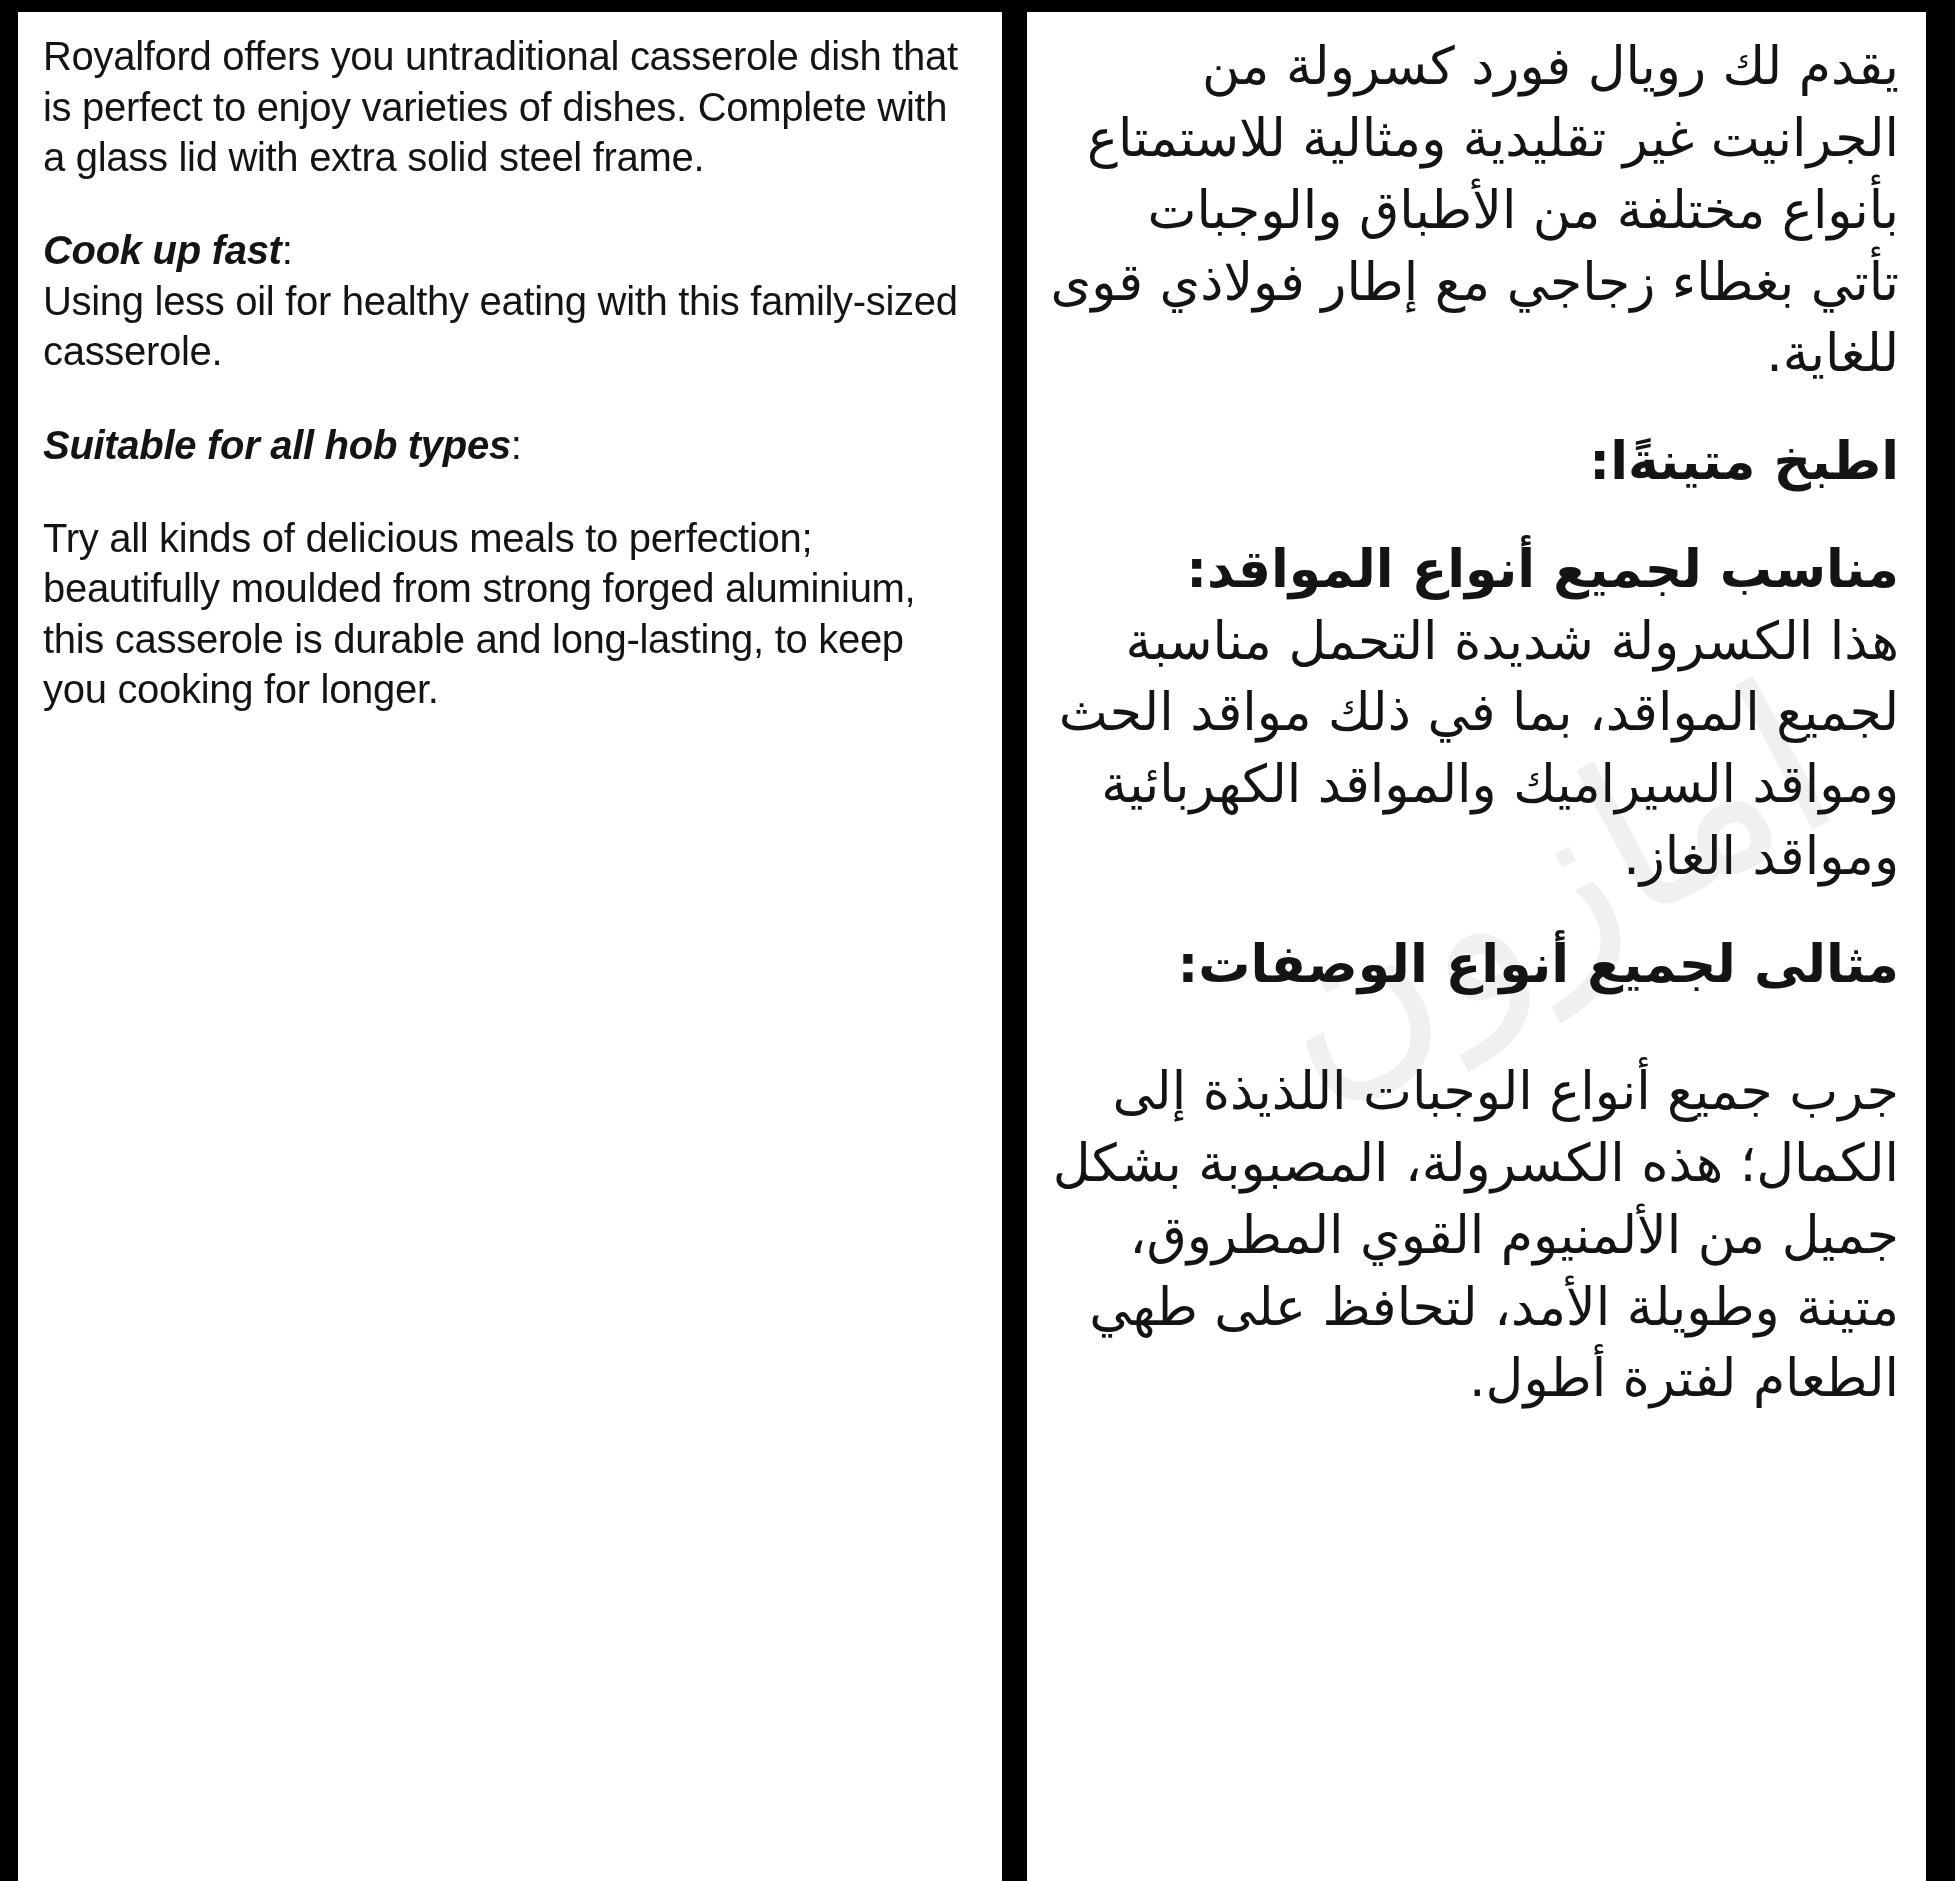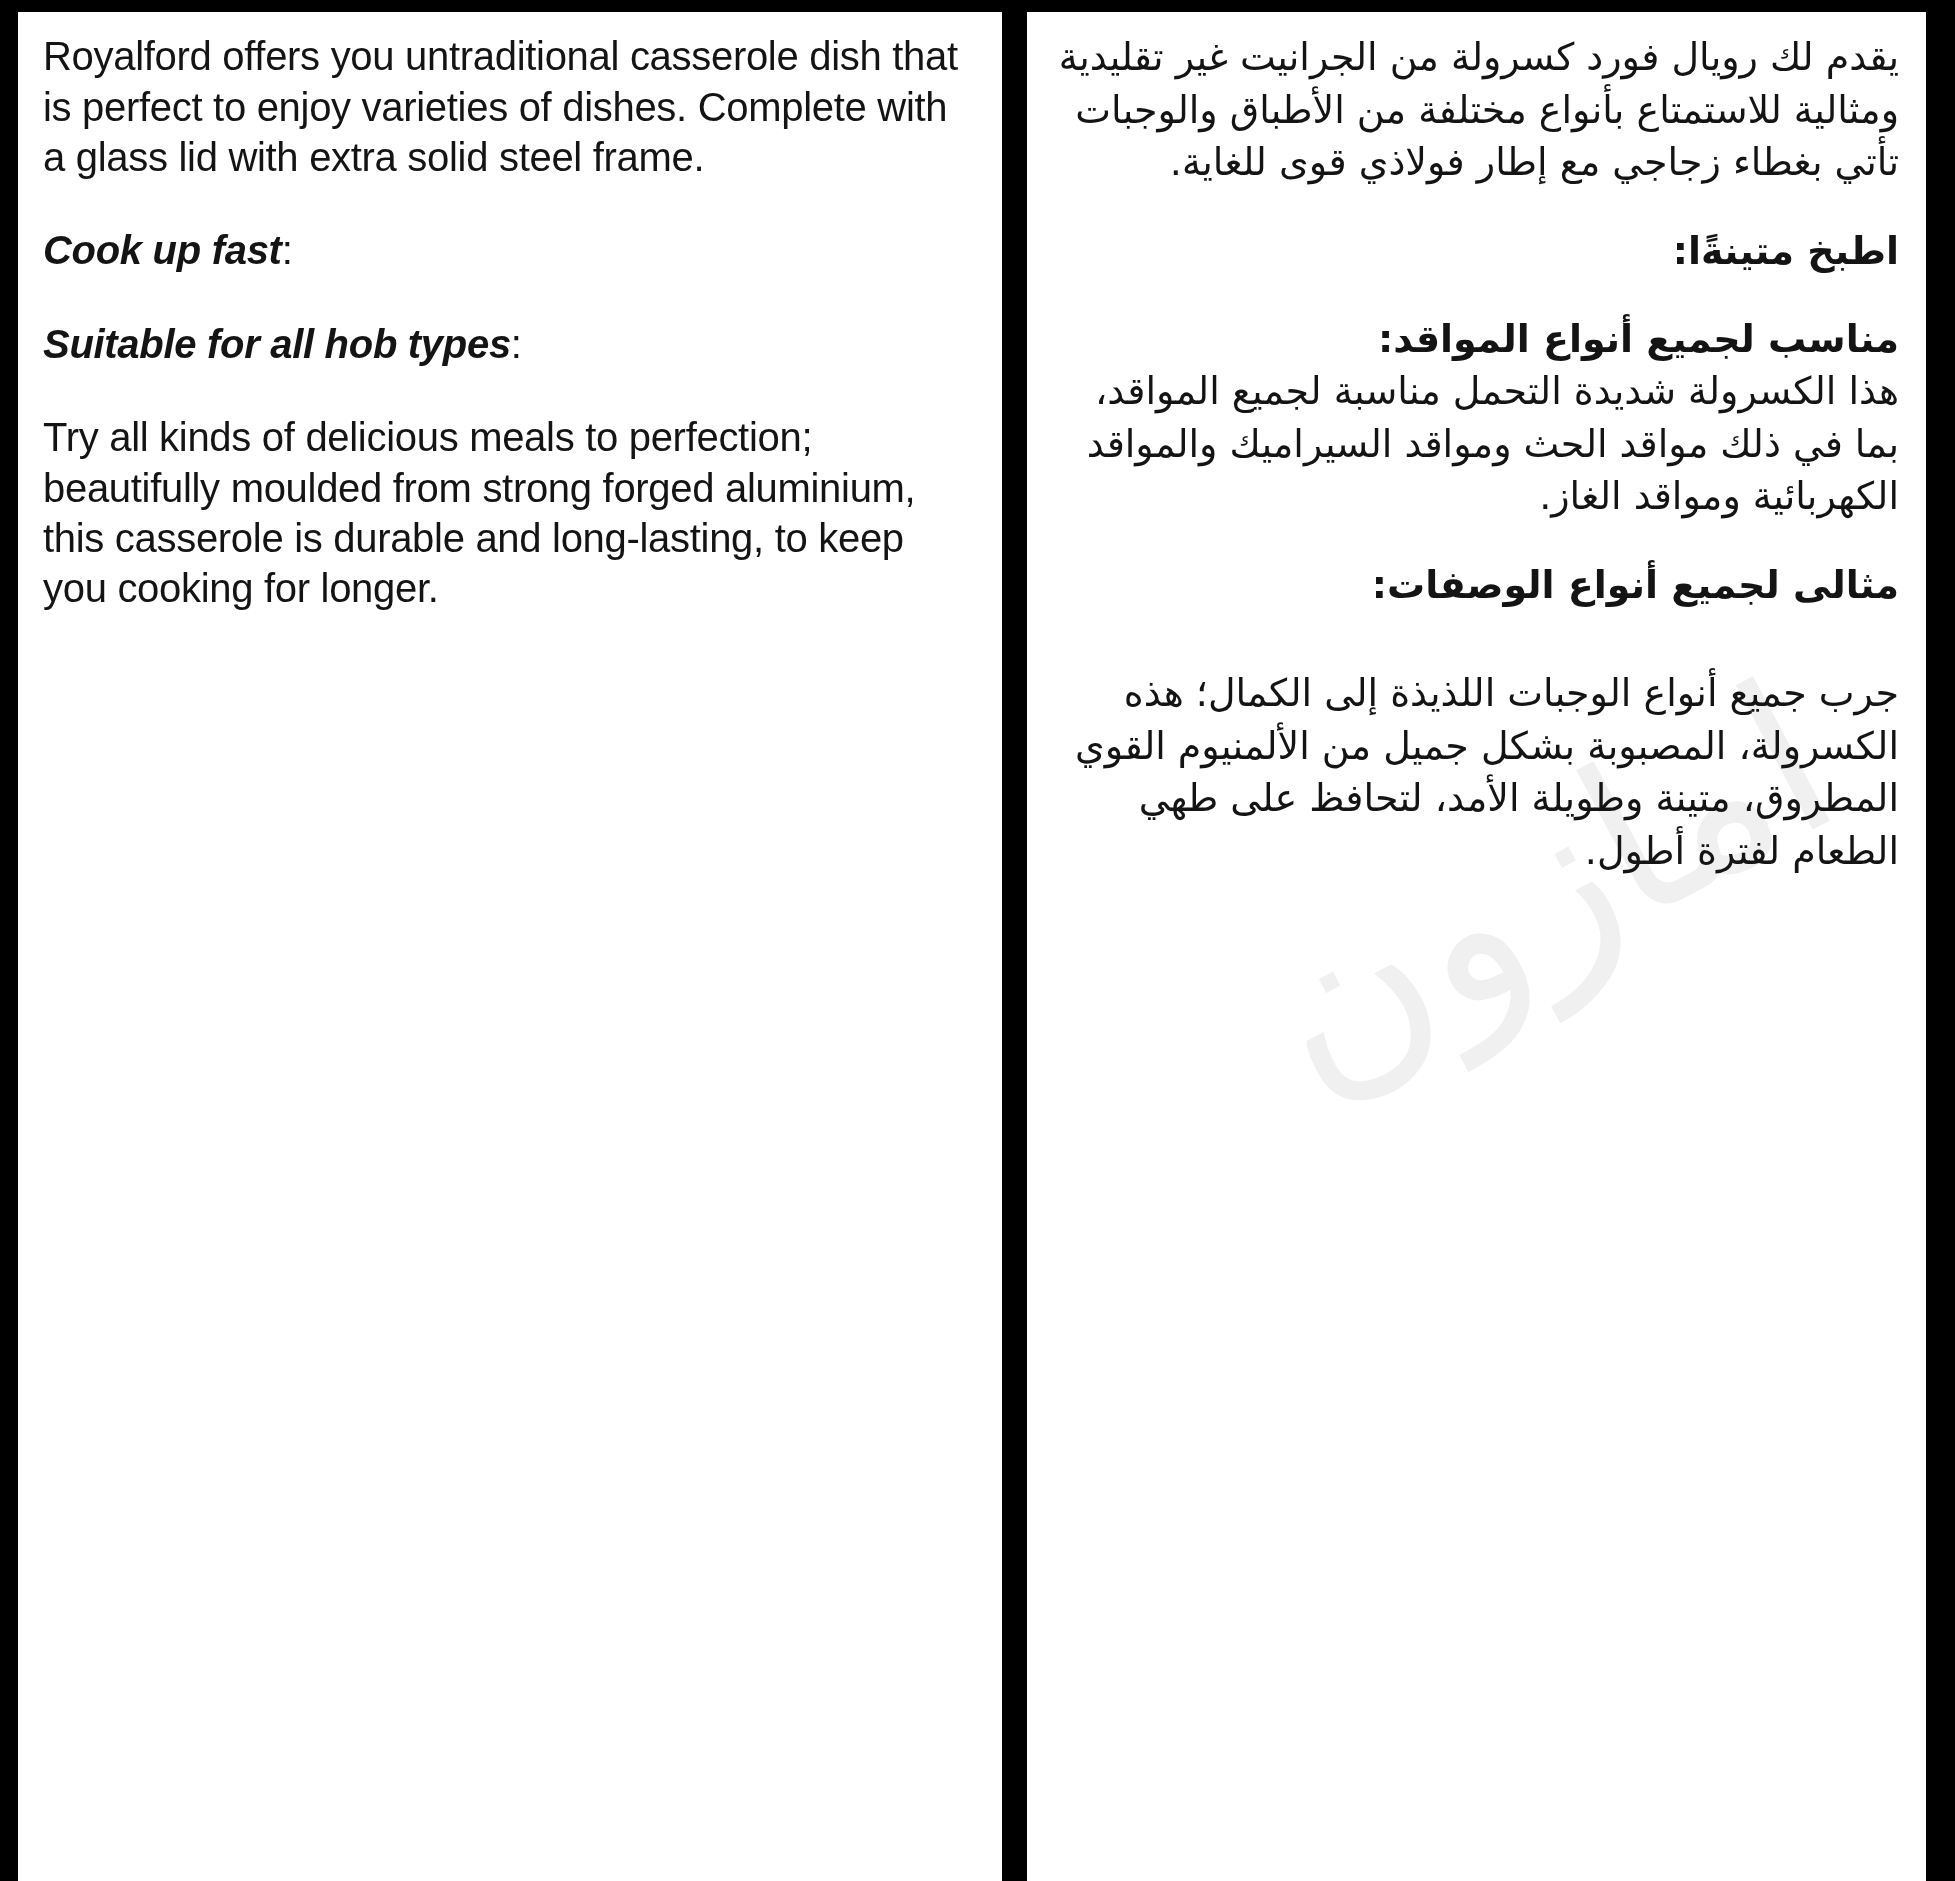--- a/index.html
+++ b/index.html
@@ -56,21 +56,21 @@
     margin: 0;
   }
   .en-gap {
     height: 43px;
   }
   b {
     font-weight: bold;
     font-style: italic;
   }
   .ar-text {
-    font-size: 38px;
+    font-size: 52px;
     line-height: 1.38;
     color: #141414;
     text-align: right;
     direction: rtl;
     font-family: "DejaVu Sans", "Liberation Sans", sans-serif;
   }
   .ar-text p {
     margin: 0;
   }
   .ar-gap {
@@ -105,20 +105,21 @@
 
 <div class="page">
 
   <div class="panel panel-en">
     <div class="en-text">
       <p>Royalford offers you untraditional casserole dish that is perfect to enjoy varieties of dishes. Complete with a glass lid with extra solid steel frame.</p>
 
       <div class="en-gap"></div>
 
       <p><b> Cook up fast</b><span>:</span></p>
+      <p> Using less oil for healthy eating with this family-sized casserole.</p>
 
       <div class="en-gap"></div>
 
       <p><b>Suitable for all hob types</b><span>:</span></p>
 
       <div class="en-gap"></div>
 
       <p>Try all kinds of delicious meals to perfection; beautifully moulded from strong forged aluminium, this casserole is durable and long-lasting, to keep you cooking for longer.</p>
     </div>
   </div>

